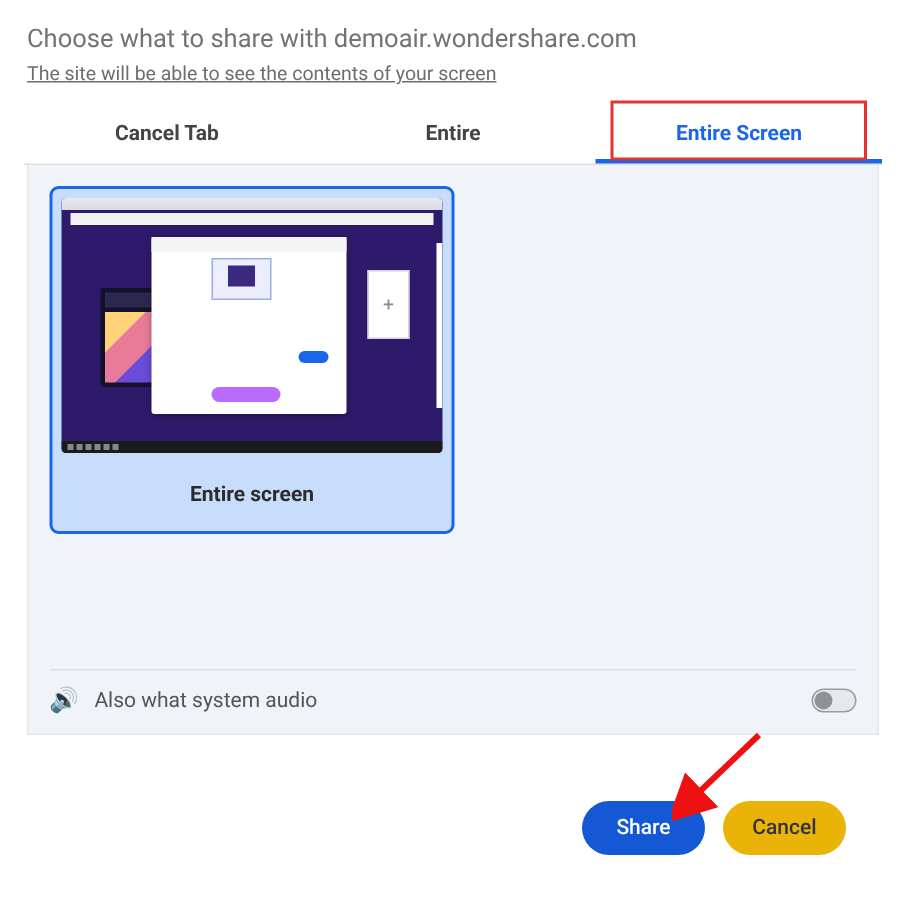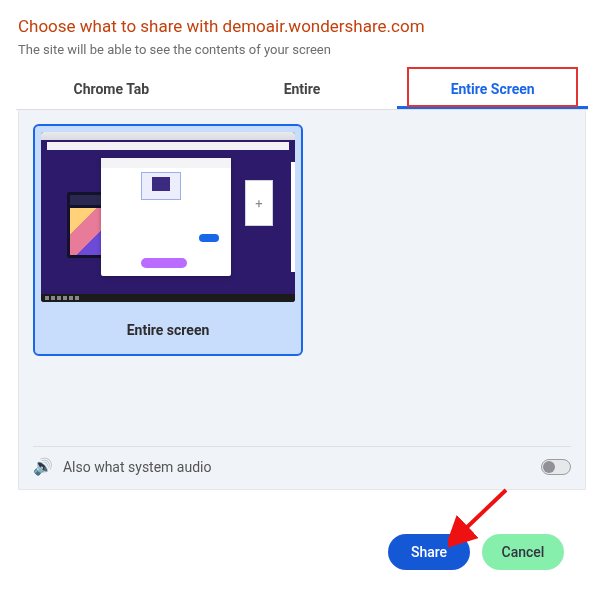--- a/index.html
+++ b/index.html
@@ -9,28 +9,29 @@
     width: 604px;
     height: 604px;
     position: relative;
     overflow: hidden;
   }
   .dialog {
     padding: 16px 18px 0 18px;
   }
   .title {
     font-size: 17px;
-    color: #c2410c;
+    color: #737373;
     font-weight: 400;
     margin-bottom: 6px;
   }
   .subtitle {
     font-size: 13px;
     color: #6d6d6d;
     margin-bottom: 14px;
+    text-decoration: underline;
   }
   .tabs {
     display: flex;
     border-bottom: 1px solid #dedede;
     margin: 0 -2px;
   }
   .tab {
     flex: 1;
     text-align: center;
     padding: 10px 0 9px 0;
@@ -142,34 +143,34 @@
     display:flex; justify-content:flex-end; gap:12px;
     padding: 44px 22px 0 0;
     align-items: center;
   }
   .btn{
     min-width:82px; height:36px; border-radius:18px;
     font-size:14px; display:flex; align-items:center;
     justify-content:center; cursor:pointer; font-weight:500;
   }
   .btn-primary{ background:#1458d6; color:#fff; }
-  .btn-secondary{ background:#86efac; color:#334; }
+  .btn-secondary{ background:#eab308; color:#334; }
   .arrow{
     position:absolute; left:448px; top:482px; pointer-events:none;
   }
 </style>
 </head>
 <body>
 
 <div class="dialog">
   <div class="title">Choose what to share with demoair.wondershare.com</div>
   <div class="subtitle">The site will be able to see the contents of your screen</div>
 
   <div class="tabs">
-    <div class="tab">Chrome Tab</div>
+    <div class="tab">Cancel Tab</div>
     <div class="tab">Entire</div>
     <div class="tab active">
       <span>Entire Screen</span>
       <div class="red-box"></div>
     </div>
   </div>
 
   <div class="content-area">
     <div class="screen-card">
       <div class="thumb">

